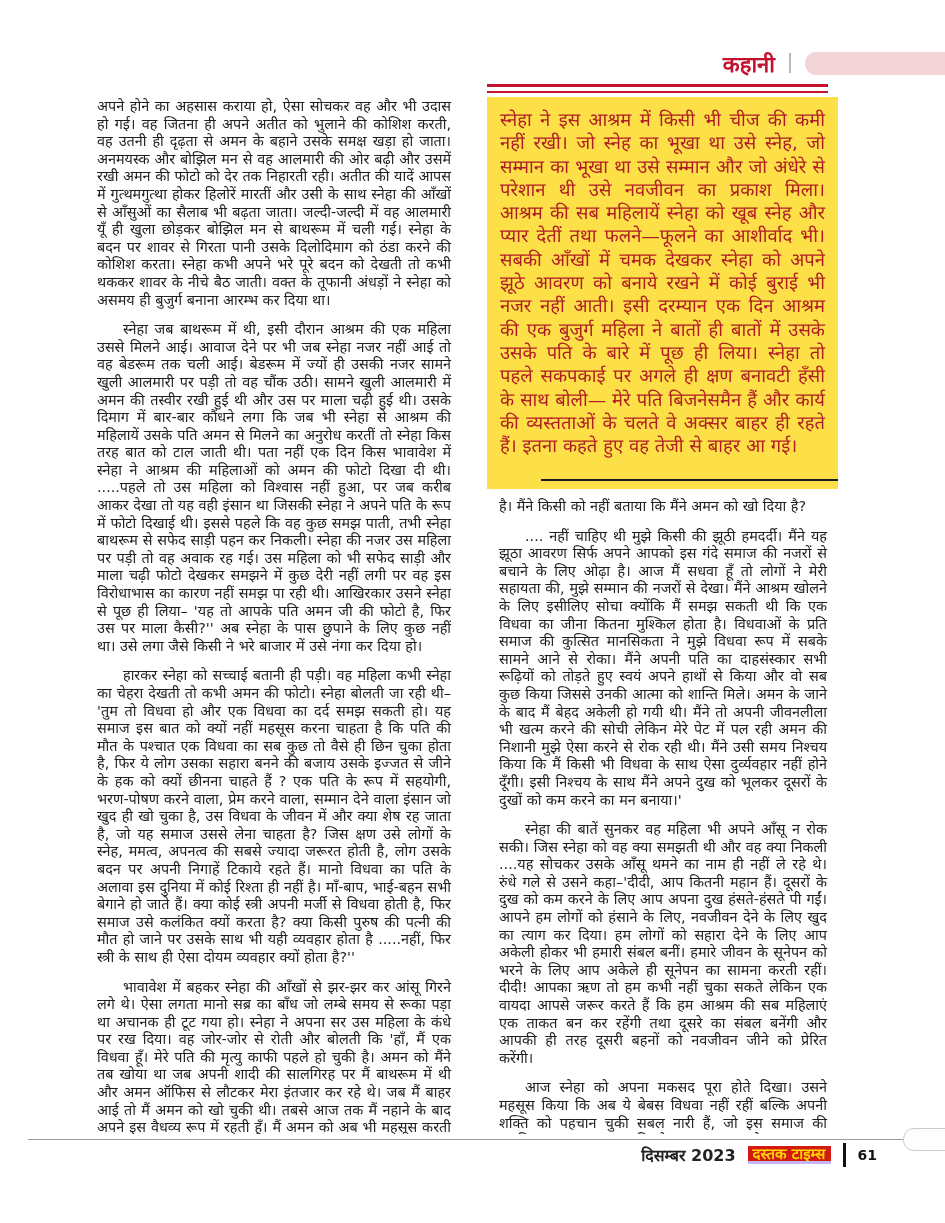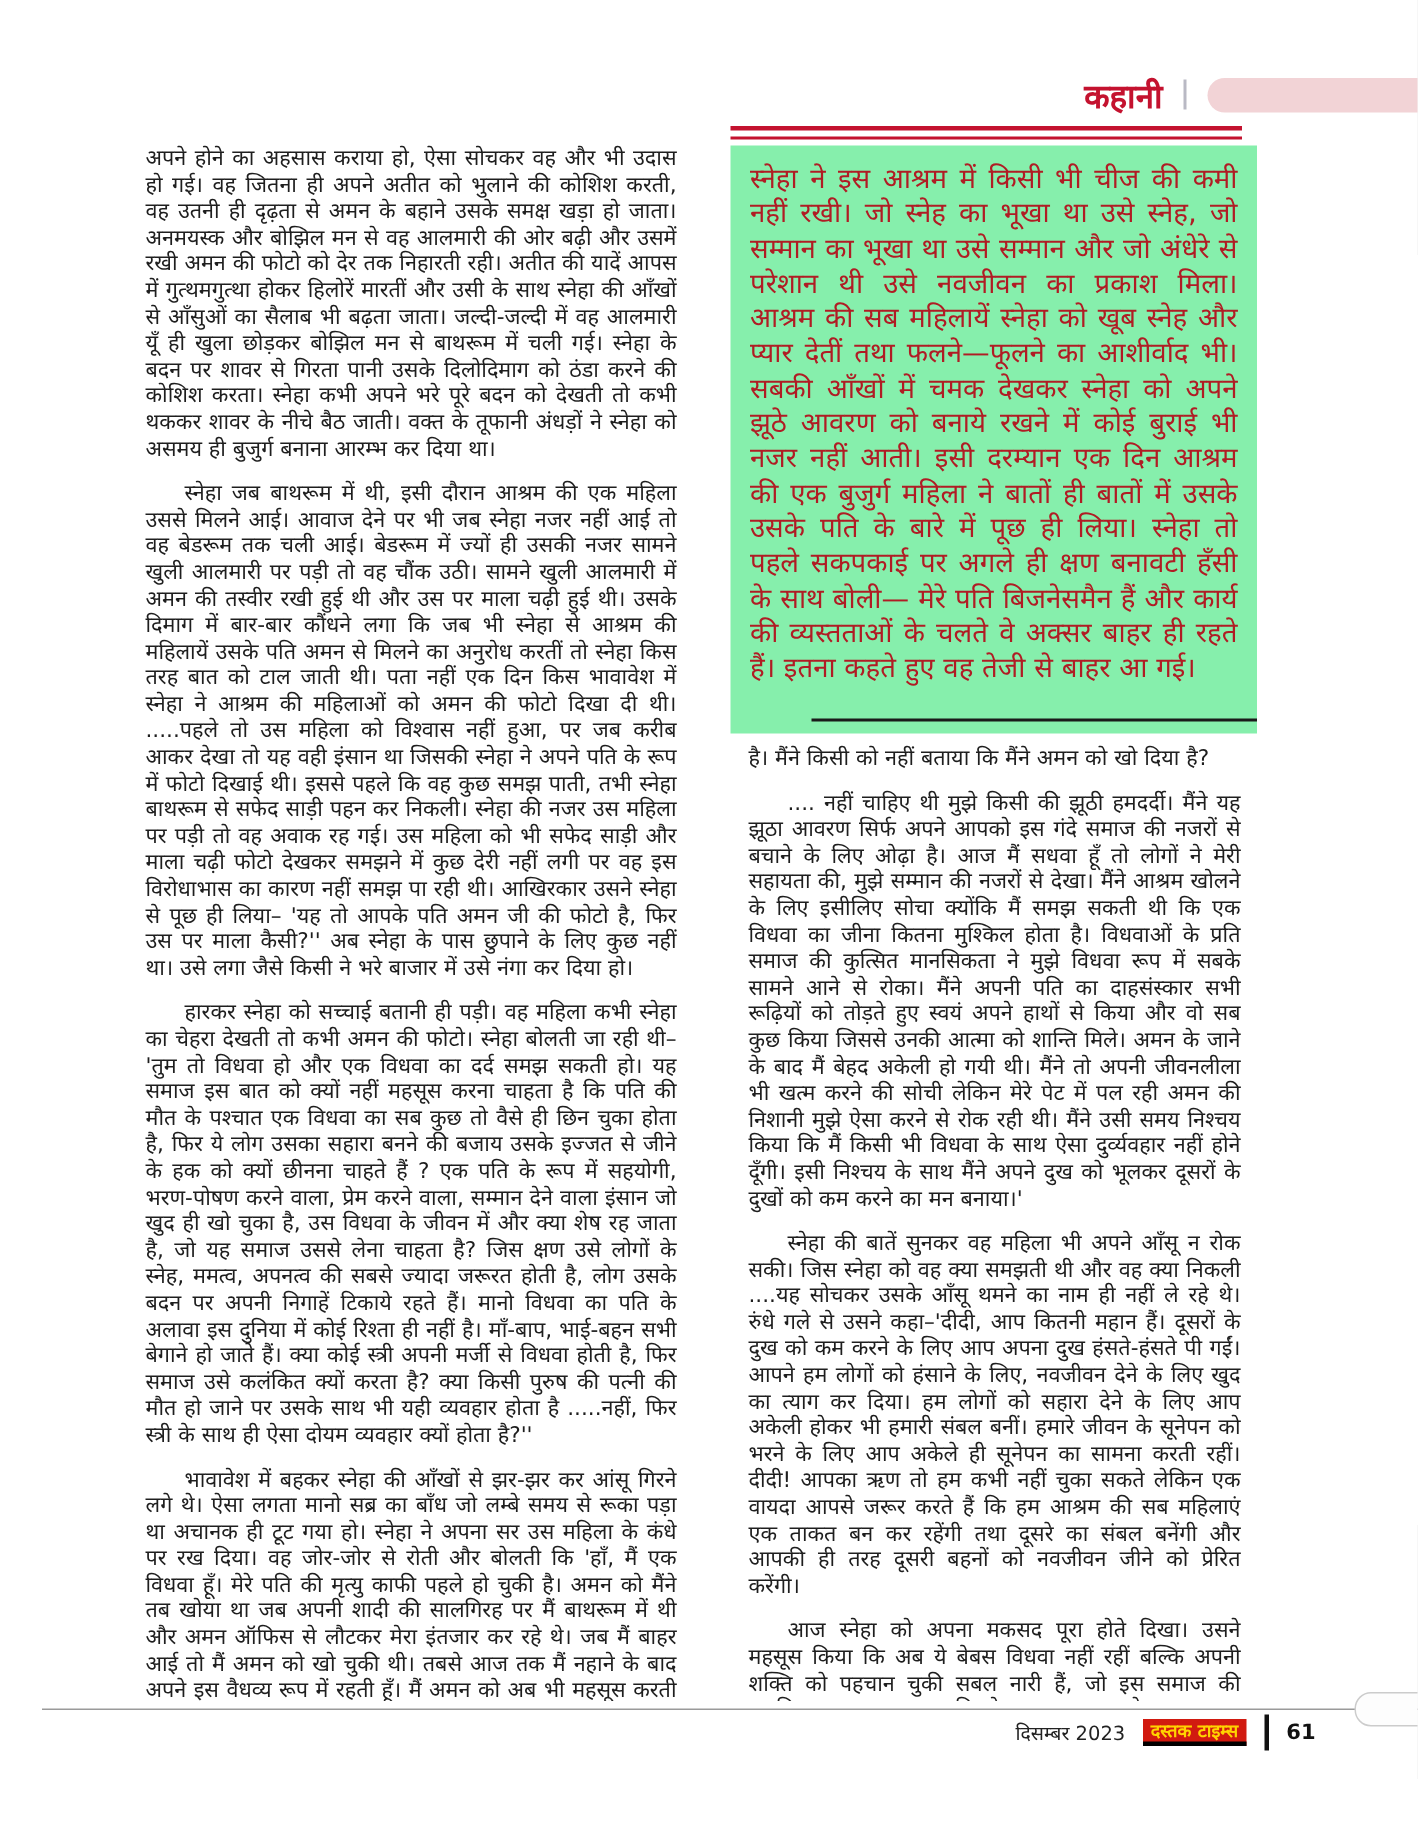--- a/index.html
+++ b/index.html
@@ -27,21 +27,21 @@
   .header-pill{
     width:162px;height:23px;border-radius:12px;background:#f2d3d6;
   }
   .double-rule{
     position:absolute;left:487px;top:84px;width:341px;height:4px;
     border-top:3px solid #c4122f;border-bottom:2px solid #c4122f;
   }
   
   .quote-box{
     position:absolute;left:487px;top:97px;width:351px;height:392px;
-    background:#86efac;
+    background:#fde047;
     box-sizing:border-box;
     padding:11px 13px 10px 13px;
     color:#b01c24;
     font-size:18.4px;line-height:23.3px;
     text-align:justify;
     overflow:hidden;
   }
   .quote-rule{
     position:absolute;left:541px;top:479px;width:297px;height:0;
     border-top:2px solid #1a1a1a;
@@ -72,26 +72,26 @@
     border-top:1px solid #9a9a9a;
   }
   .footer-pill{
     position:absolute;right:-18px;top:1128px;width:90px;height:21px;
     border-radius:11px;background:#fdfdfd;border:1px solid #cccccc;
   }
   .footer-row{
     position:absolute;top:1143px;right:100px;
     display:flex;align-items:center;gap:12px;
   }
-  .footer-date{font-size:13px;font-weight:normal;color:#222;}
+  .footer-date{font-size:16px;font-weight:bold;color:#222;}
   .footer-logo{
     background:#d11a10;color:#ffd400;
-    font-size:12px;font-weight:bold;line-height:12px;
+    font-size:15px;font-weight:bold;line-height:12px;
     padding:2px 5px 1px 5px;
-    border-bottom:3px solid #000000;
+    border-bottom:3px solid #c4b5fd;
     white-space:nowrap;
   }
   .footer-sep{width:3px;height:24px;background:#111;}
   .footer-page{font-size:14px;font-weight:bold;color:#111;}
 </style>
 </head>
 <body>
 
 <div class="page">
 

